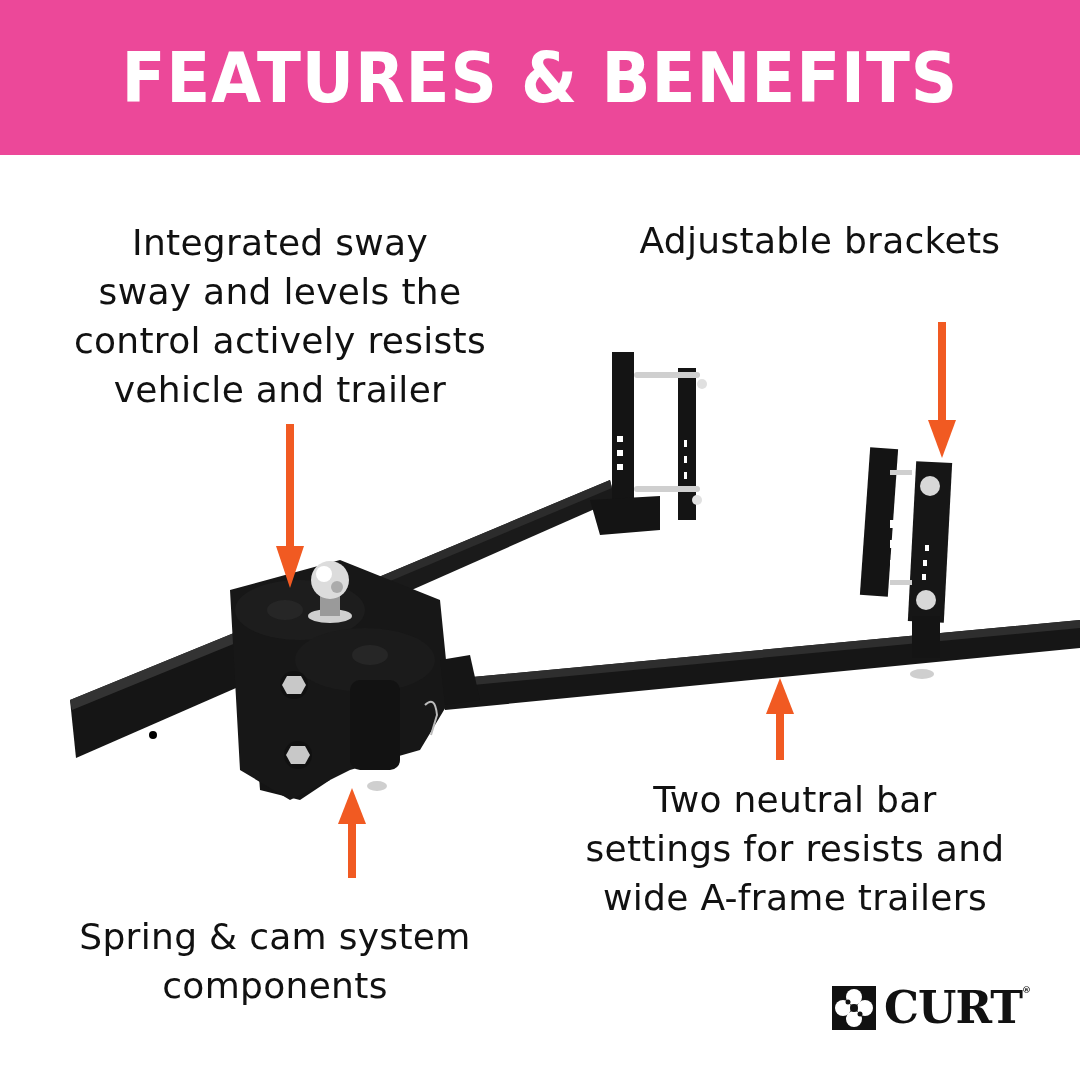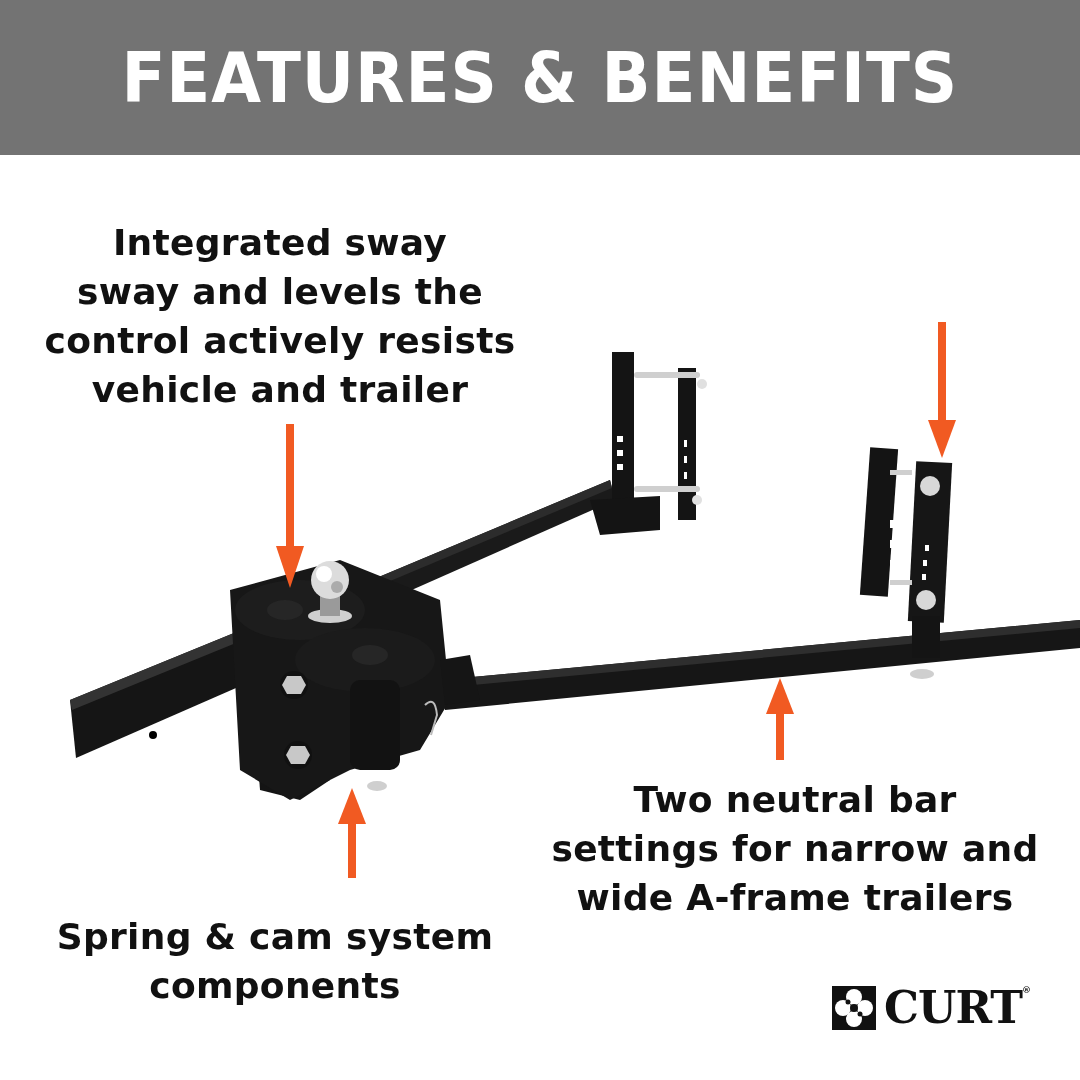--- a/index.html
+++ b/index.html
@@ -1,19 +1,19 @@
 <!DOCTYPE html>
 <html><head>
 <meta charset="utf-8">
 <style>
   html, body { margin: 0; padding: 0; }
   body { width: 1080px; height: 1080px; background: #ffffff; position: relative; overflow: hidden; font-family: "DejaVu Sans", sans-serif; }
-  .banner { position: absolute; left: 0; top: 0; width: 1080px; height: 155px; background: #737373; display: flex; align-items: center; justify-content: center; }
+  .banner { position: absolute; left: 0; top: 0; width: 1080px; height: 155px; background: #ec4899; display: flex; align-items: center; justify-content: center; }
   .banner h1 { margin: 0; color: #fff; font-family: "DejaVu Sans", sans-serif; font-weight: 900; font-size: 70px; letter-spacing: 1px; transform: scaleX(0.92); white-space: nowrap; }
-  .callout { position: absolute; text-align: center; color: #111; font-family: "DejaVu Sans", sans-serif; font-weight: bold; font-size: 36px; line-height: 49px; letter-spacing: 0.3px; }
+  .callout { position: absolute; text-align: center; color: #111; font-family: "DejaVu Sans", sans-serif; font-weight: normal; font-size: 36px; line-height: 49px; letter-spacing: 0.3px; }
   .callout div { white-space: nowrap; }
   .arrow { position: absolute; }
   .product { position: absolute; left: 0; top: 0; }
   .logo { position: absolute; left: 832px; top: 986px; display: flex; align-items: center; gap: 8px; }
   .logo-text { font-family: "DejaVu Serif", serif; font-weight: 900; font-size: 44px; color: #111; letter-spacing: -1px; line-height: 1; }
   .logo-reg { font-size: 9px; vertical-align: top; color: #111; font-family: "DejaVu Sans", sans-serif; }
 </style>
 </head>
 <body>
 
@@ -22,30 +22,31 @@
 </div>
 
 <div class="callout" style="left:40px; top:218px; width:480px;">
   <div>Integrated sway</div>
   <div>sway and levels the</div>
   <div>control actively resists</div>
   <div>vehicle and trailer</div>
 </div>
 
 <div class="callout" style="left:580px; top:216px; width:480px;">
+  <div>Adjustable brackets</div>
 </div>
 
 <div class="callout" style="left:20px; top:912px; width:510px;">
   <div>Spring &amp; cam system</div>
   <div>components</div>
 </div>
 
 <div class="callout" style="left:550px; top:775px; width:490px;">
   <div>Two neutral bar</div>
-  <div>settings for narrow and</div>
+  <div>settings for resists and</div>
   <div>wide A-frame trailers</div>
 </div>
 
 <svg class="product" width="1080" height="1080">
 
   <polygon points="300,610 610,480 615,500 310,635" fill="#1a1a1a"></polygon>
   <polygon points="300,610 610,480 612,488 302,618" fill="#2c2c2c"></polygon>
 
   <rect x="612" y="352" width="22" height="172" fill="#141414"></rect>
   <rect x="678" y="368" width="18" height="152" fill="#141414"></rect>

